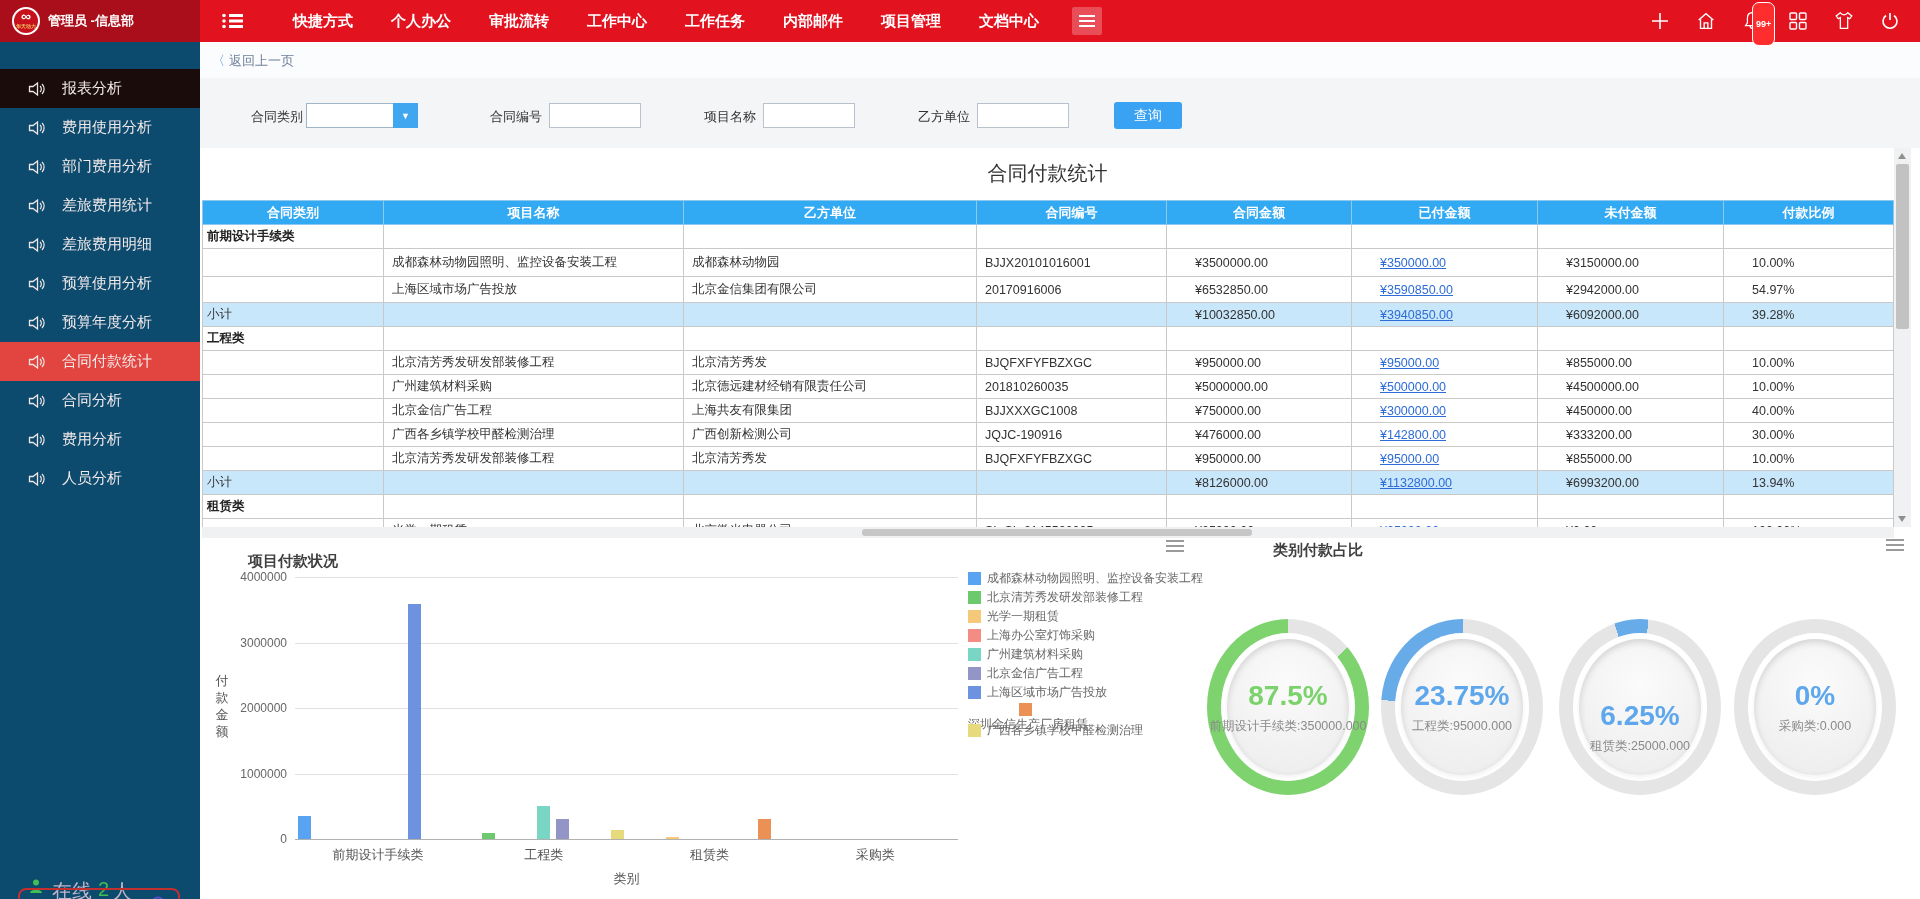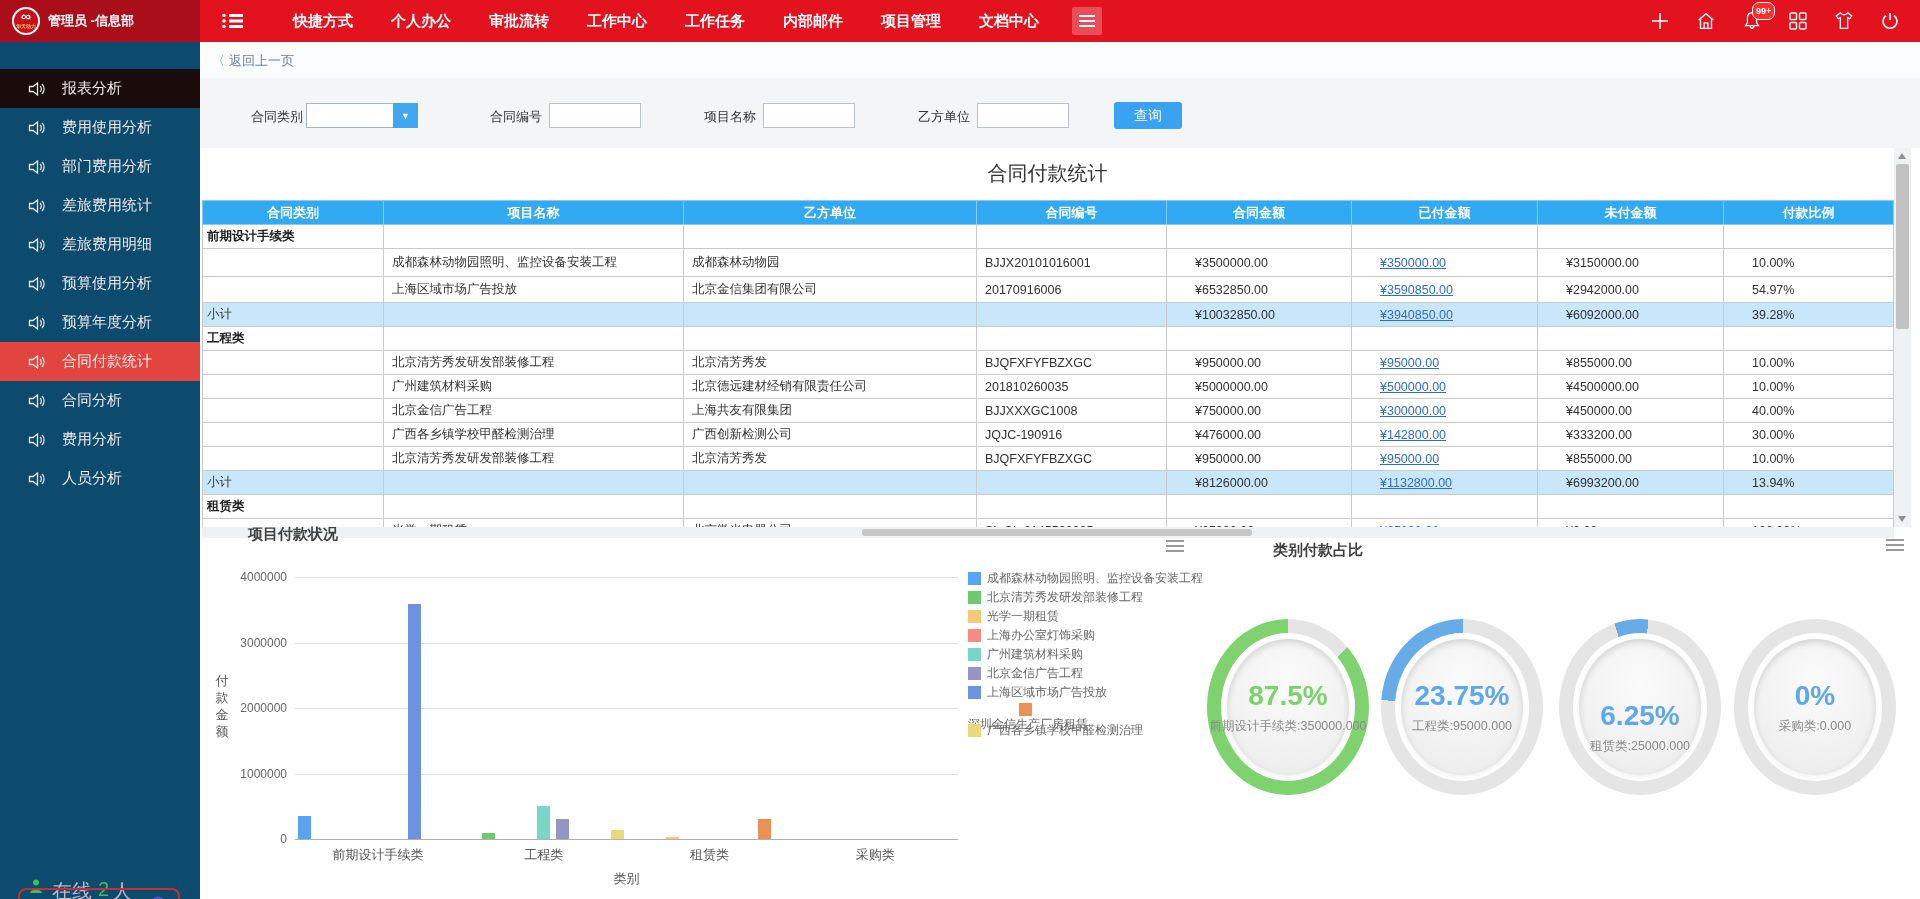--- a/index.html
+++ b/index.html
@@ -12,21 +12,21 @@
   .logo-circle { width:28px; height:28px; margin-left:12px; border-radius:50%; background:#c8101d; border:2px solid #fff; color:#fff; font-weight:bold; font-size:14px; display:flex; flex-direction:column; align-items:center; justify-content:center; line-height:10px; }
   .logo-caption { font-size:5px; color:#f0c060; }
   .logo-text { color:#fff; font-size:13px; font-weight:bold; margin-left:8px; white-space:nowrap; }
   .nav-items { position:absolute; left:222px; top:0; height:42px; display:flex; align-items:center; }
   .nav-list-icon { width:22px; height:16px; margin-right:30px; }
   .nav-item { color:#fff; font-size:15px; font-weight:bold; padding:0 19px; height:42px; line-height:42px; cursor:pointer; white-space:nowrap; }
   .nav-more { width:30px; height:28px; margin-left:14px; background:rgba(255,255,255,.25); border-radius:2px; display:flex; align-items:center; justify-content:center; cursor:pointer; }
   .nav-more .bar { width:16px; height:2px; background:#fff; box-shadow:0 5px 0 #fff, 0 -5px 0 #fff; }
   .top-icons { position:absolute; right:18px; top:0; height:42px; display:flex; align-items:center; gap:22px; }
   .top-icon { position:relative; width:24px; height:24px; display:flex; align-items:center; justify-content:center; cursor:pointer; }
-  .badge { position:absolute; top:-7px; left:12px; background:#ff2d2d; border:1px solid #fff; color:#fff; font-size:9px; font-weight:bold; line-height:10px; padding:3px 3px; border-radius:7px; }
+  .badge { position:absolute; top:-7px; left:12px; background:#ff2d2d; border:1px solid #fff; color:#fff; font-size:9px; font-weight:bold; line-height:10px; padding:16px 3px; border-radius:7px; }
 
   
   .sidebar { position:absolute; left:0; top:42px; width:200px; height:857px; background:#0c4a6e; z-index:20; }
   .menu { padding-top:27px; }
   .menu-item { height:39px; display:flex; align-items:center; color:#f2eaea; font-size:15px; cursor:pointer; }
   .menu-item .spk { margin-left:28px; margin-right:16px; flex:0 0 auto; }
   .menu-item.hdr { background:#190c0b; }
   .menu-item.active { background:#e2453f; }
   .online-row { position:absolute; left:28px; top:836px; display:flex; align-items:flex-start; font-size:20px; color:#bfb4c8; }
   .online-count { color:#3fbf54; margin:0 3px 0 6px; }
@@ -444,21 +444,21 @@
 </div>
 <div class="vscroll">
   <div class="arr up"></div>
   <div class="thumb"></div>
   <div class="arr down"></div>
 </div>
 <div class="hscroll">
   <div class="thumb"></div>
 </div>
 
-<div class="chart-title" style="left:248px; top:525px;">项目付款状况</div>
+<div class="chart-title" style="left:248px; top:552px;">项目付款状况</div>
 <div class="menu-lines" style="left:1166px; top:540px;">
   <div class="b" style="top:0;"></div>
     <div class="b" style="top:5px;"></div>
     <div class="b" style="top:10px;"></div>
 </div>
 <div id="barChart">
     <div class="axisline" style="left:295px; top:839px; width:663px;"></div>
     <div class="ytick" style="left:229px; top:832px;">0</div>
     <div class="gridline" style="left:295px; top:773.5px; width:663px;"></div>
     <div class="ytick" style="left:229px; top:766.5px;">1000000</div>

